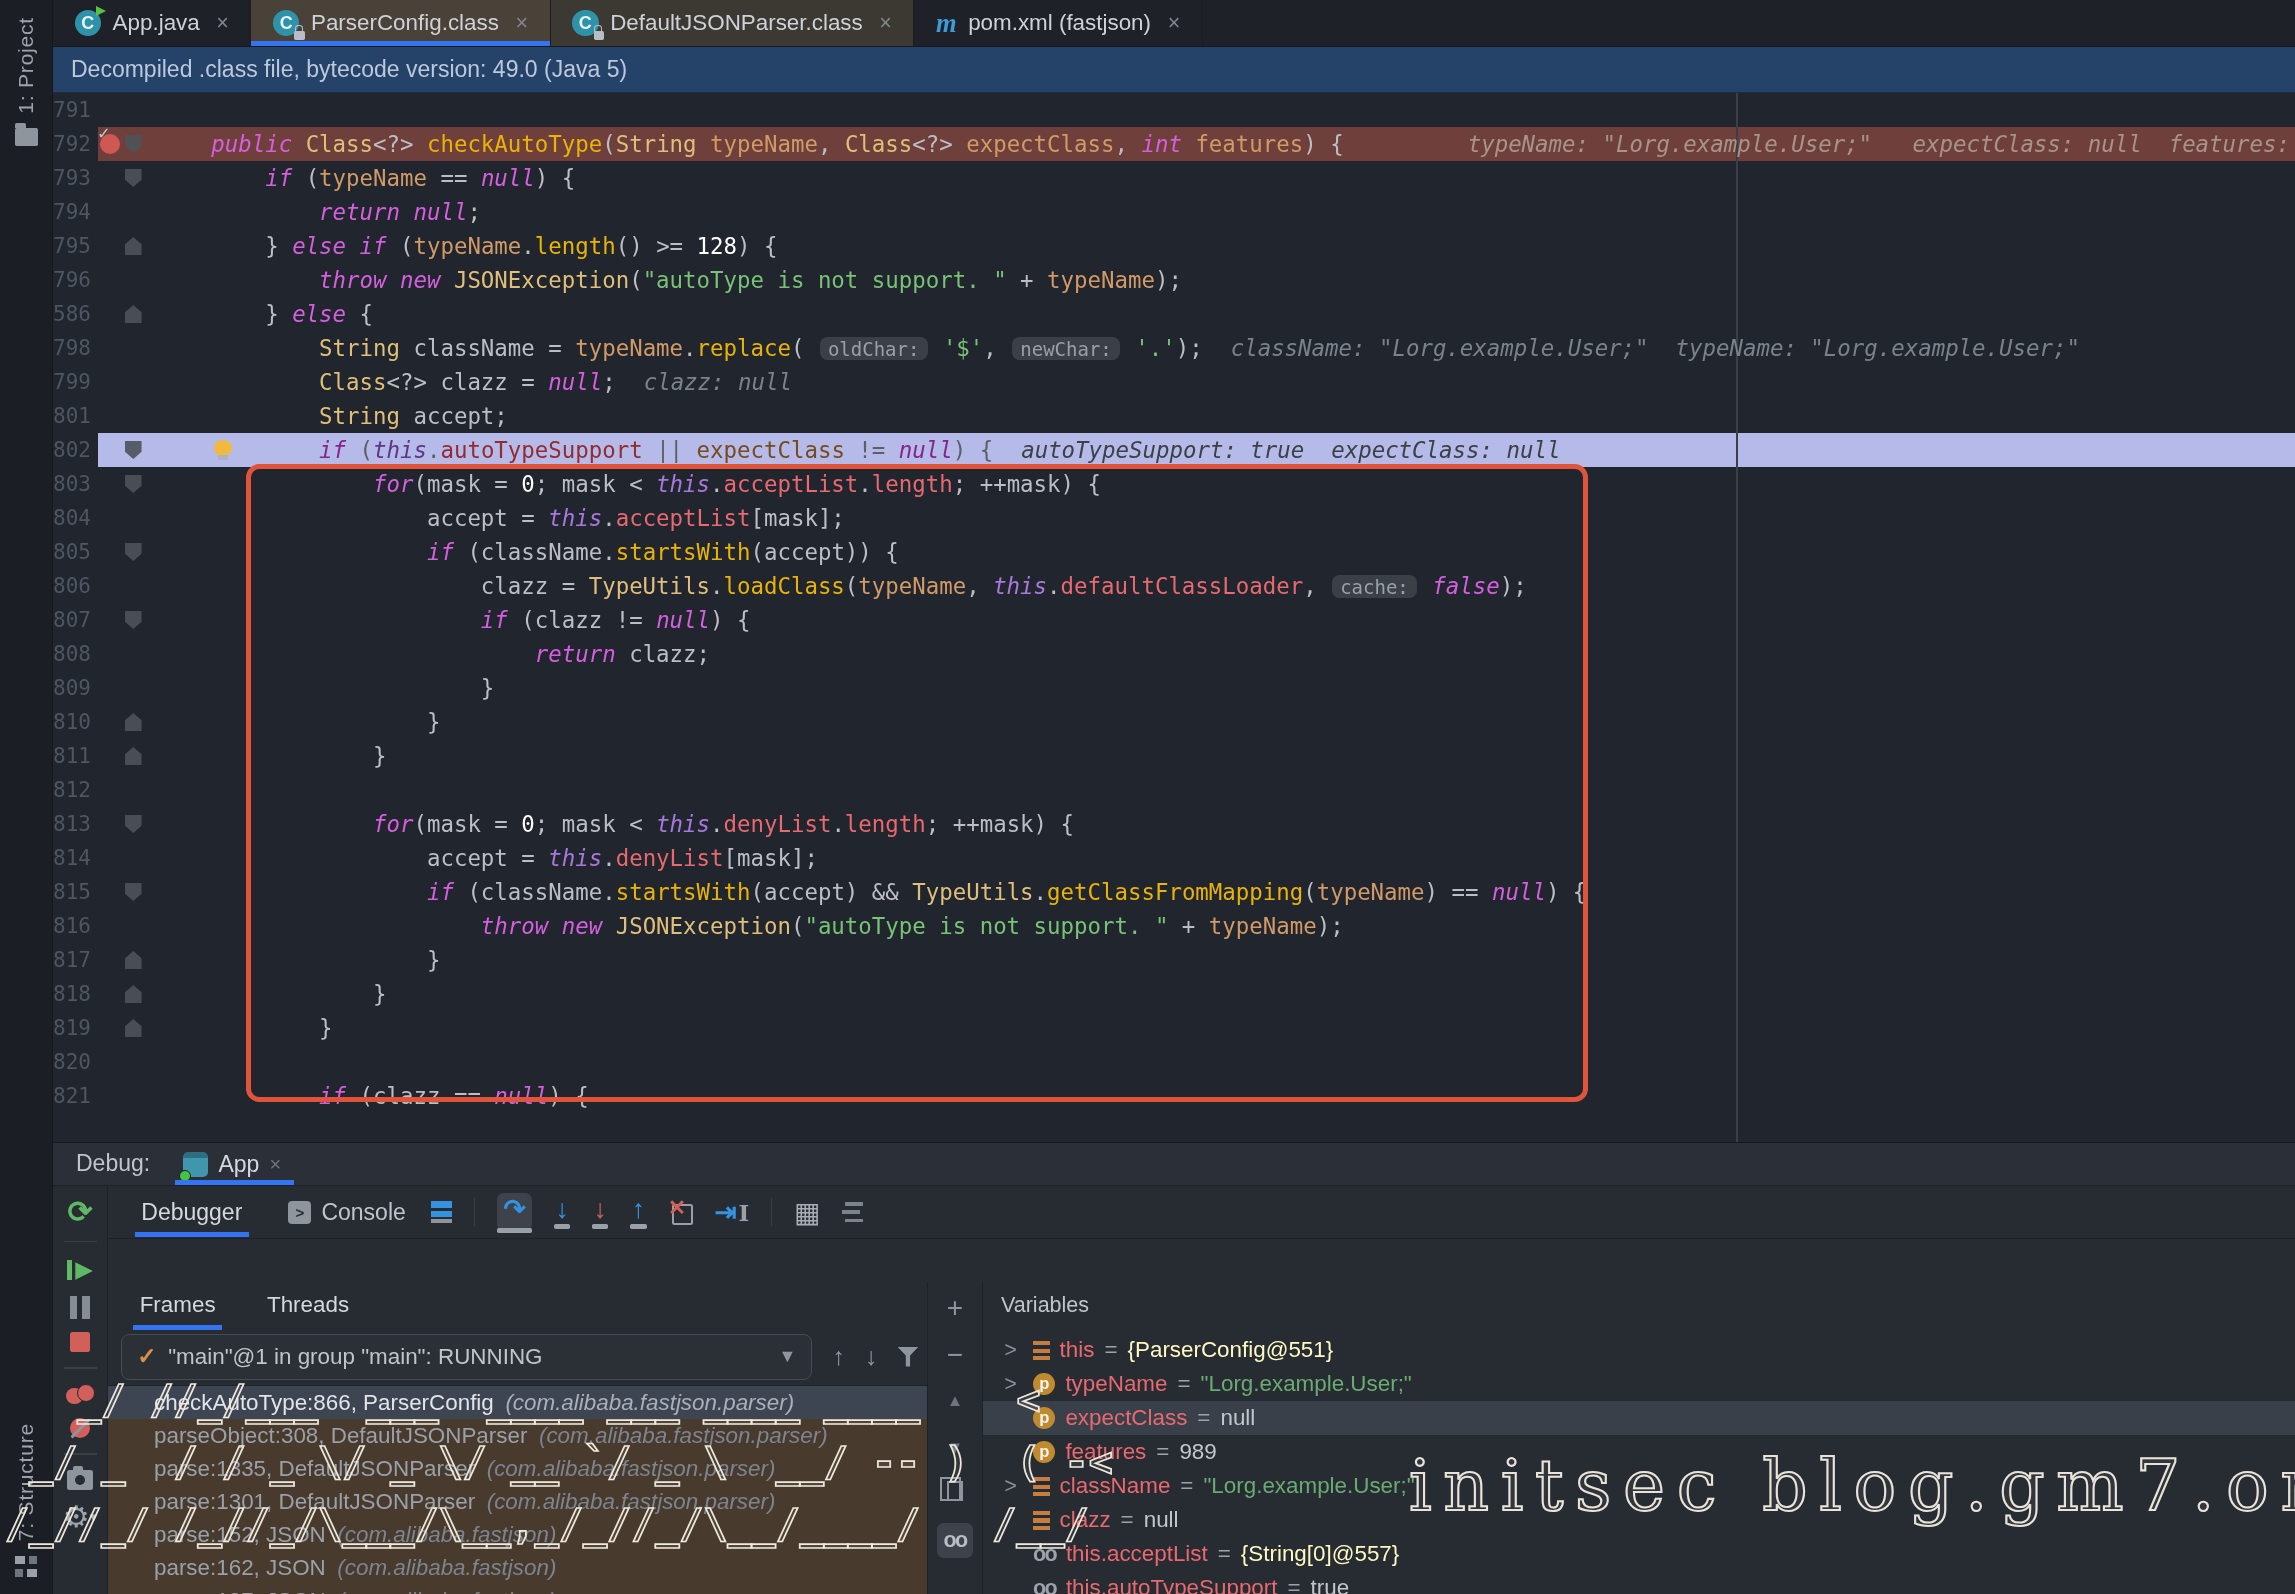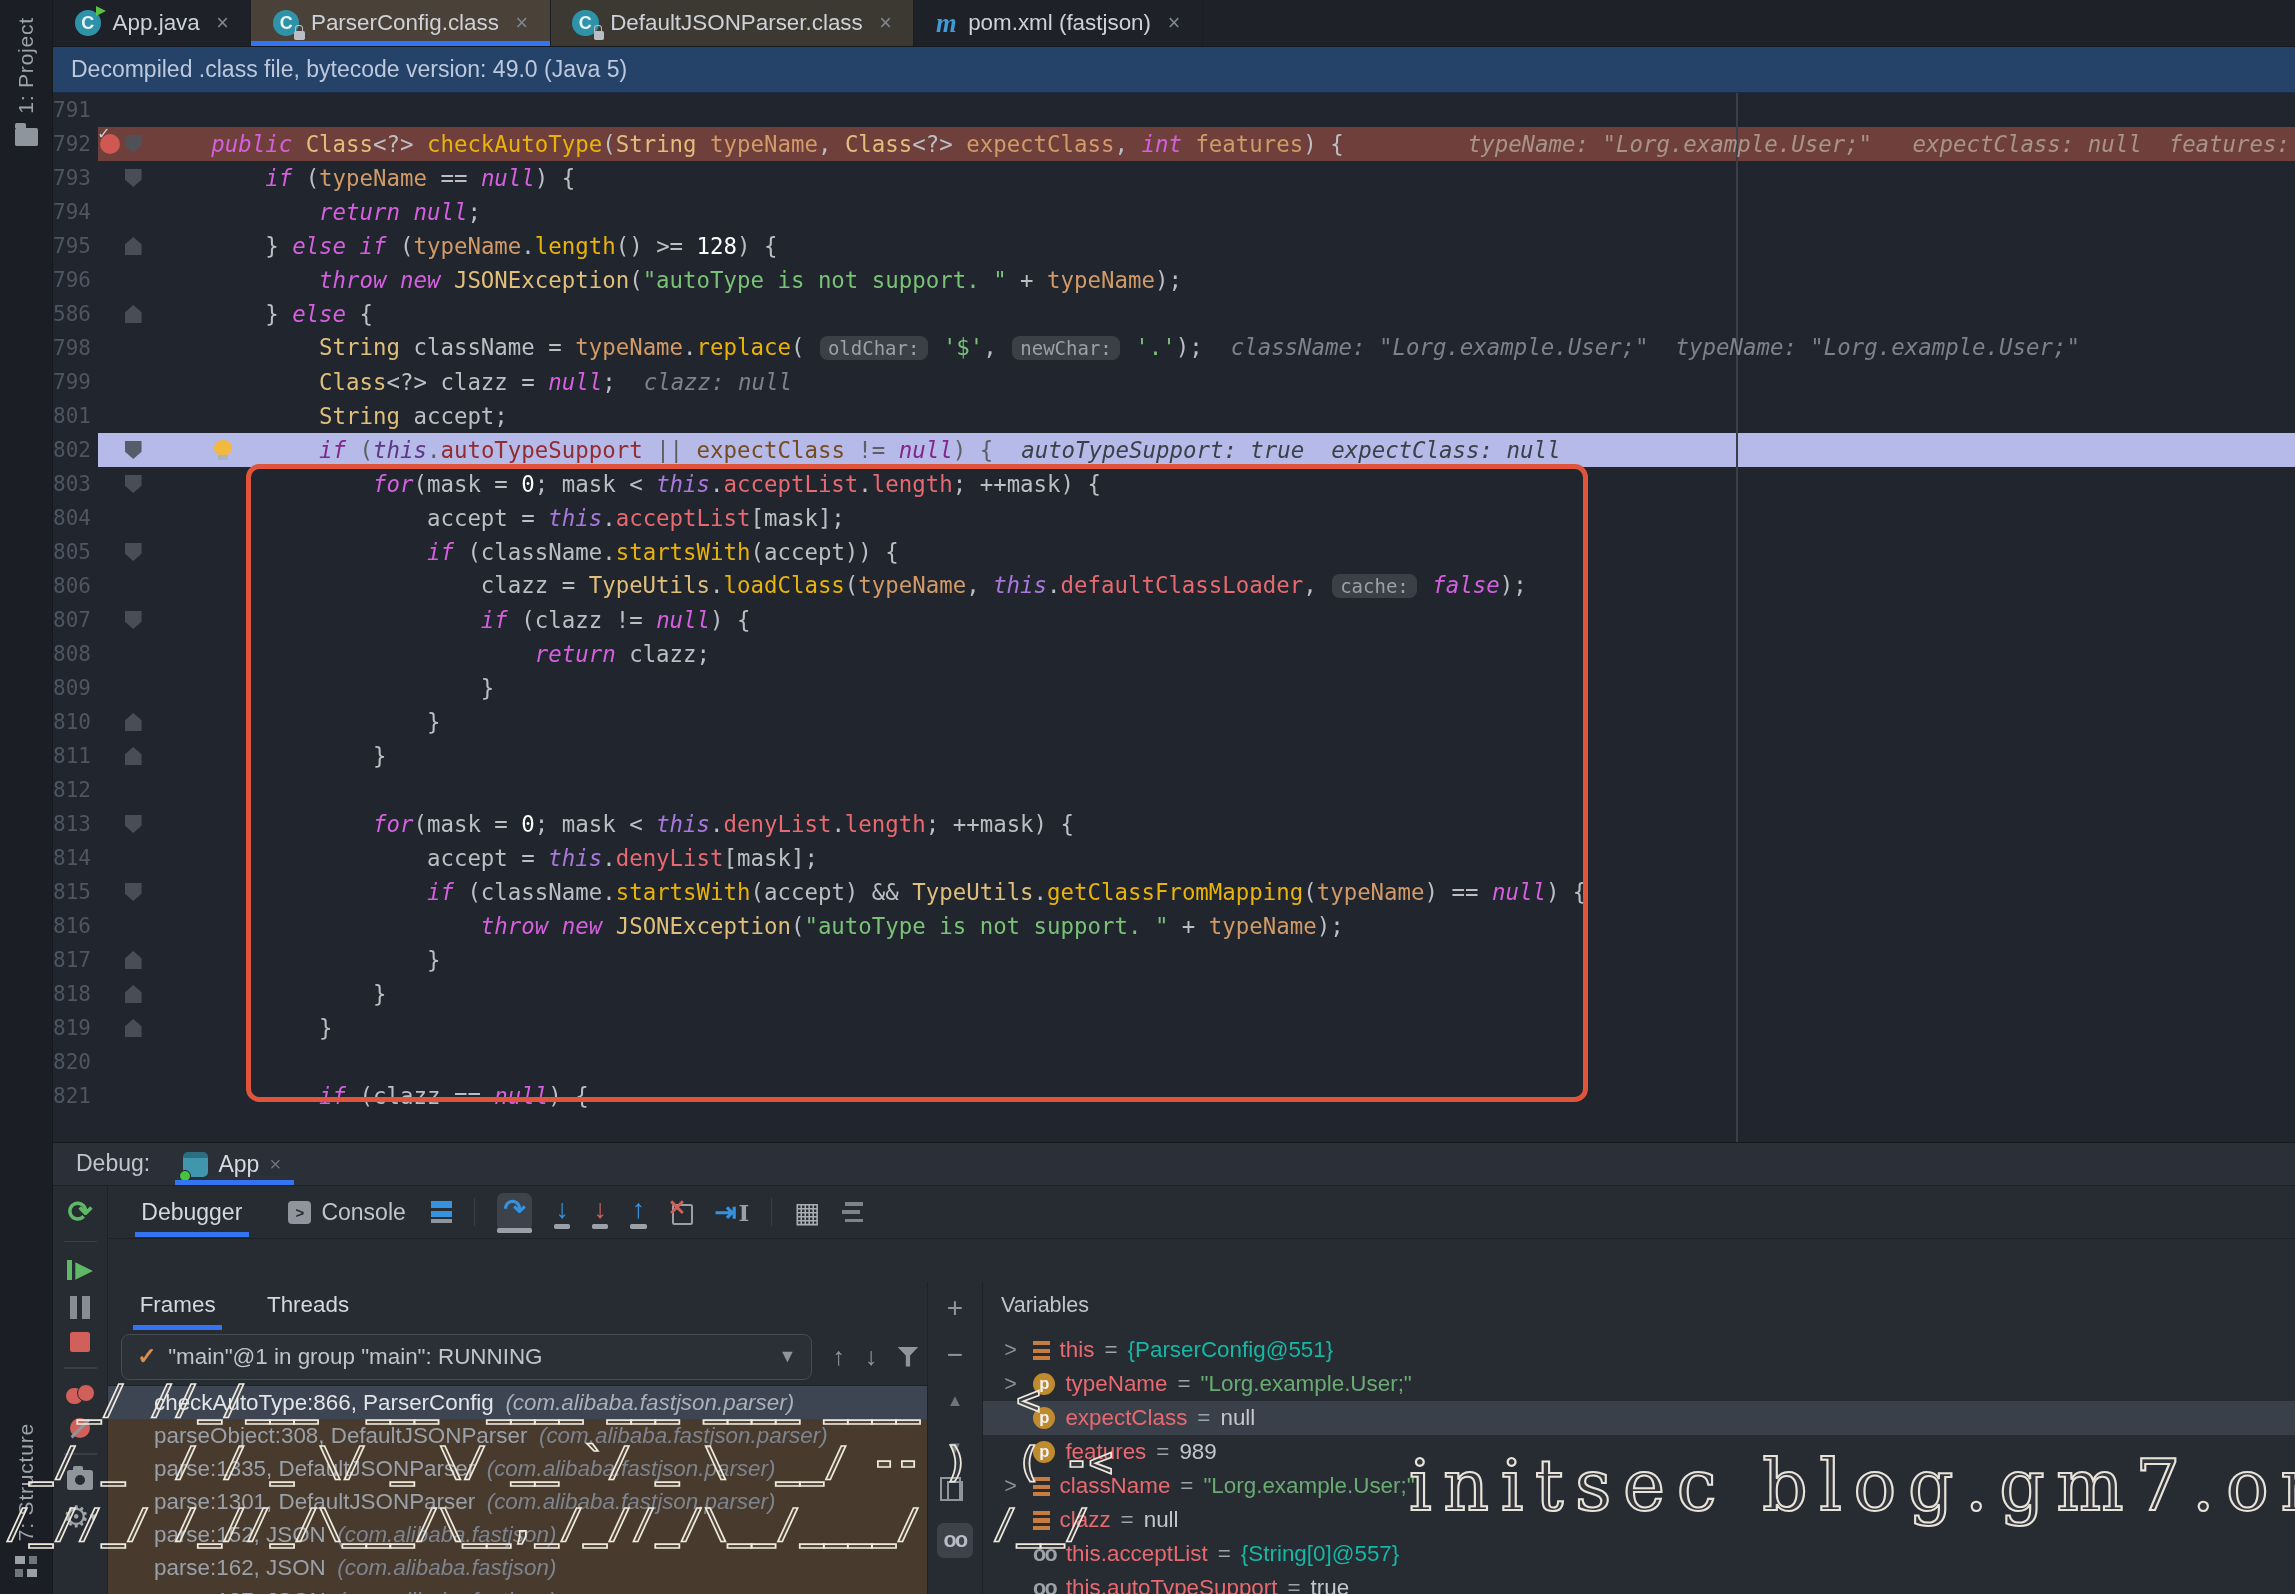--- a/index.html
+++ b/index.html
@@ -36,21 +36,21 @@
   .cicon.lock::before{content:'';position:absolute;right:-3.3px;bottom:4.1px;width:5.8px;height:6.6px;border:1.7px solid #b9bec6;border-bottom:none;border-radius:3.3px 3.3px 0 0}
   .micon{font-size:26.5px;font-weight:bold;font-style:italic;color:#3e9bd6;font-family:"Liberation Serif",serif}
 
   
   .banner{height:46px;background:#254269;display:flex;align-items:center;padding:0 3.3px 0 18px;
     font-size:23px;color:#bcc9dd;border-bottom:1.7px solid #1a2c47}
 
   
   .editor{position:relative;height:1049px;overflow:hidden;background:#20252e}
   .guide{position:absolute;top:0;bottom:0;width:1.7px;background:#3a3f48;z-index:1}
-  .erow{display:flex;height:34px;align-items:flex-end;position:relative;font-family:"DejaVu Sans Mono",monospace;font-size:22.4px}
+  .erow{display:flex;height:34px;align-items:center;position:relative;font-family:"DejaVu Sans Mono",monospace;font-size:22.4px}
   .lnum{flex:0 0 38px;text-align:right;padding-right:6.6px;color:#4f5661;font-size:21px;line-height:34px}
   .lbody{flex:1;display:flex;align-items:center;position:relative}
   .slot-bp{flex:0 0 25px;display:flex;align-items:center;justify-content:center}
   .slot-fold{flex:0 0 21.5px;display:flex;align-items:center;justify-content:center}
   .code{white-space:pre;line-height:34px;padding-left:13.3px;font-family:inherit;z-index:2}
   .hl-break .lbody{background:#6f403b}
   .hl-cur .lbody{background:#b6bae8}
   .hl-cur .code .tk{filter:brightness(.5) saturate(1.6)}
   .tk-k{color:#d55fde;font-style:italic}
   .tk-t{color:#a978dc;font-style:italic}
@@ -162,21 +162,21 @@
   .vrow{height:34px;display:flex;align-items:center;gap:10px;padding-left:15px;font-size:22.4px;white-space:nowrap}
   .vrow.sel{background:#3a4049}
   .vx{width:25px;color:#8a9099;font-size:21.5px;text-align:center}
   .vi{flex:0 0 auto;display:inline-flex;align-items:center;justify-content:center}
   .vi-p{width:22.4px;height:22.4px;border-radius:50%;background:#c08a2e;color:#f2f2f2;font-size:16.6px;font-weight:bold}
   .vi-f{width:16.6px;height:19px;background:repeating-linear-gradient(#c77d40 0 4.1px,transparent 4.1px 7.5px)}
   .vi-w{color:#9da2aa;font-weight:bold;letter-spacing:-1.7px;font-size:21.5px}
   .vname{color:#e8696f}
   .veq{color:#9da3ab}
   .vval.str{color:#6aab73}
-  .vval.ref{color:#14b8a6}
+  .vval.ref{color:#fef9c3}
   .vval.plain{color:#c3c7cd}
 
   
   .wm-art{position:absolute;left:5px;top:1369px;z-index:9;pointer-events:none;
     font-family:"DejaVu Sans Mono",monospace;font-size:40px;line-height:1.55;font-weight:bold;
     color:rgba(255,255,255,0.06);-webkit-text-stroke:1.7px #efe9dd;white-space:pre}
   .wm-big{position:absolute;left:1409px;top:1444px;z-index:9;pointer-events:none;
     font-family:"DejaVu Serif",serif;font-size:71px;letter-spacing:11.6px;
     color:rgba(255,255,255,0.05);-webkit-text-stroke:2.1px #e9e4da;white-space:nowrap}
 </style>

